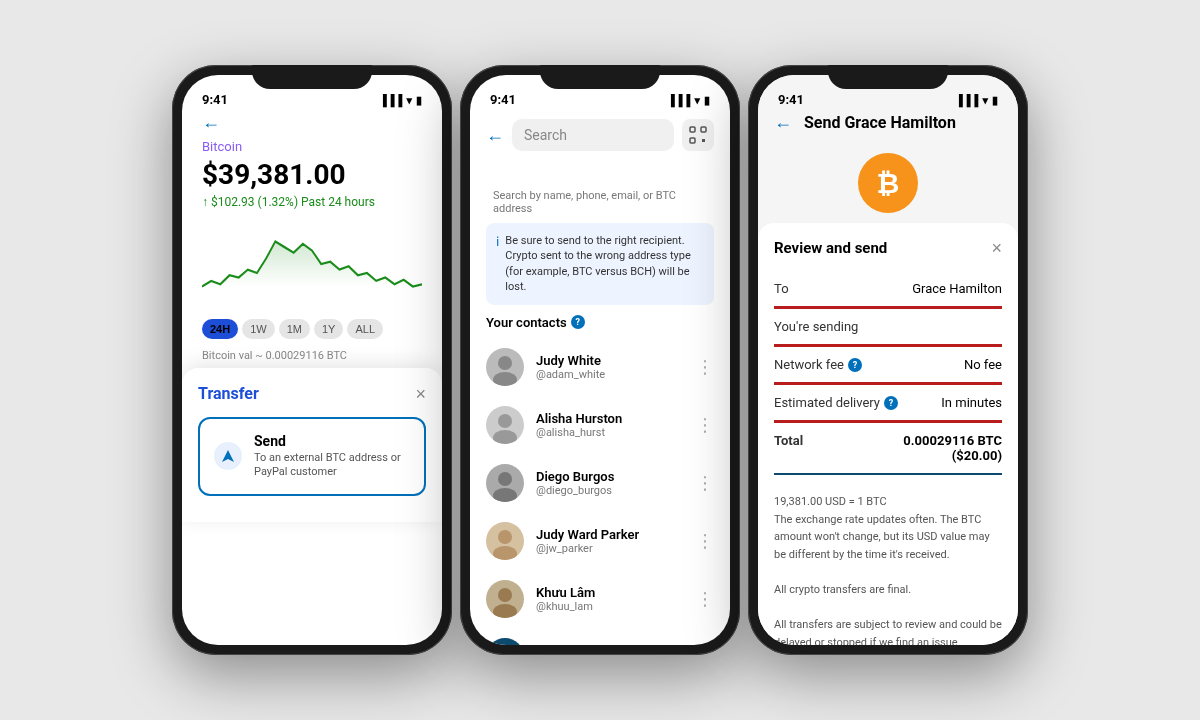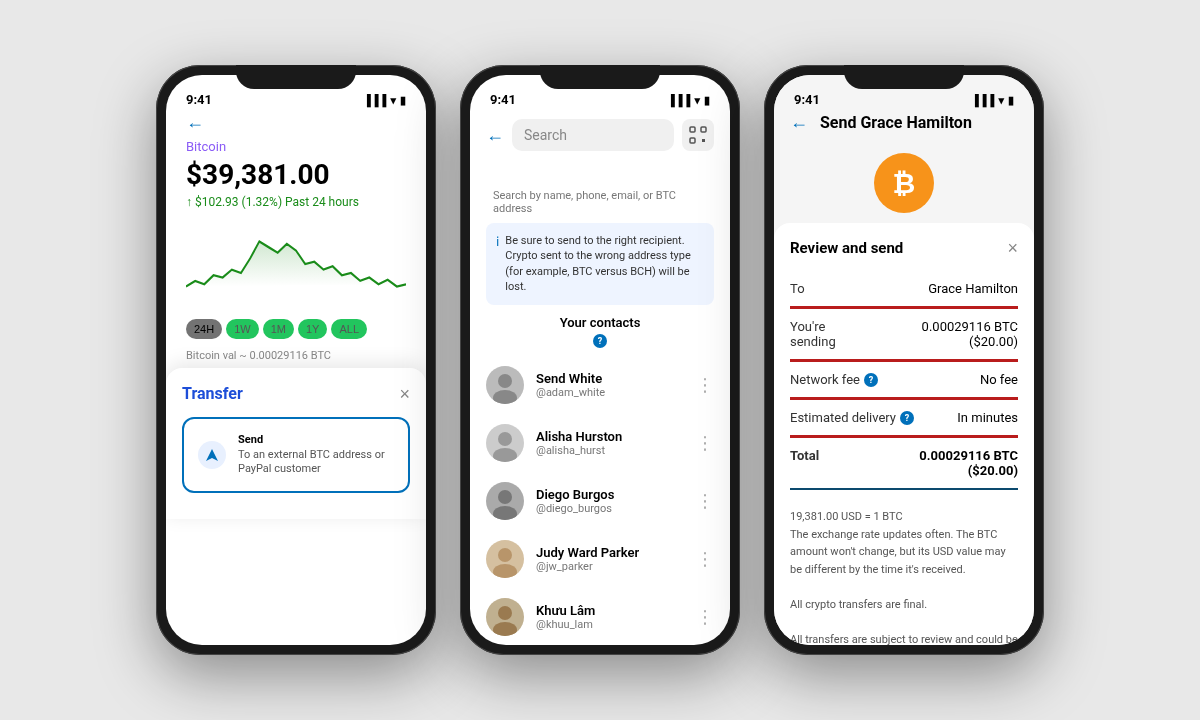--- a/index.html
+++ b/index.html
@@ -8,21 +8,21 @@
       display: flex;
       justify-content: center;
       align-items: center;
       width: 1200px;
       height: 720px;
       font-family: -apple-system, BlinkMacSystemFont, 'Segoe UI', Roboto, sans-serif;
       overflow: hidden;
     }
     .phones-container {
       display: flex;
-      gap: 24px;
+      gap: 8px;
       align-items: flex-start;
       padding: 20px;
     }
 
     
     .phone {
       width: 280px;
       height: 590px;
       background: #1a1a1a;
       border-radius: 44px;
@@ -106,28 +106,28 @@
     .chart-area svg { width: 100%; height: 100%; }
     .time-tabs {
       display: flex;
       gap: 4px;
       margin-bottom: 10px;
     }
     .time-tab {
       font-size: 11px;
       padding: 4px 8px;
       border-radius: 12px;
-      background: #22c55e;
+      background: #e5e5e5;
       color: #555;
       cursor: pointer;
       border: none;
     }
     .time-tab.active {
-      background: #737373;
-      font-weight: 400;
+      background: #1d4ed8;
+      font-weight: 700;
       color: #000;
     }
     .btc-sub {
       font-size: 11px;
       color: #888;
       margin-bottom: 6px;
     }
     .transfer-sheet {
       background: #fff;
       border-radius: 16px 16px 0 0;
@@ -173,21 +173,21 @@
     .option-icon {
       width: 36px;
       height: 36px;
       display: flex;
       align-items: center;
       justify-content: center;
       font-size: 20px;
     }
     .option-text {}
     .option-title {
-      font-size: 11px;
+      font-size: 14px;
       font-weight: 700;
       color: #000;
       margin-bottom: 2px;
     }
     .option-desc {
       font-size: 11px;
       color: #555;
       line-height: 1.3;
     }
 
@@ -248,21 +248,20 @@
     }
     .info-icon { color: #0070ba; font-size: 13px; flex-shrink: 0; }
     .contacts-label {
       font-size: 13px;
       font-weight: 600;
       color: #000;
       padding: 0 16px 8px;
       display: flex;
       align-items: center;
       gap: 4px;
-      flex-direction: column;
     }
     .contacts-list {
       flex: 1;
       overflow-y: auto;
     }
     .contact-item {
       display: flex;
       align-items: center;
       gap: 12px;
       padding: 10px 16px;
@@ -486,21 +485,21 @@
         <div class="contacts-list">
 
           <div class="contact-item">
             <div class="contact-avatar" style="background:#bbb;">
               <svg width="38" height="38" viewBox="0 0 38 38">
                   <circle cx="19" cy="15" r="7" fill="#888"></circle>
                   <ellipse cx="19" cy="32" rx="12" ry="8" fill="#888"></ellipse>
                 </svg>
             </div>
             <div class="contact-info">
-              <div class="contact-name">Send White</div>
+              <div class="contact-name">Judy White</div>
               <div class="contact-handle">@adam_white</div>
             </div>
             <span class="contact-menu">⋮</span>
           </div>
 
           <div class="contact-item">
             <div class="contact-avatar" style="background:#ccc;">
               <svg width="38" height="38" viewBox="0 0 38 38">
                   <circle cx="19" cy="15" r="7" fill="#999"></circle>
                   <ellipse cx="19" cy="32" rx="12" ry="8" fill="#999"></ellipse>
@@ -599,21 +598,20 @@
             <button class="close-x">×</button>
           </div>
 
           <div class="review-row">
             <span class="review-label">To</span>
             <span class="review-value">Grace Hamilton</span>
           </div>
 
           <div class="review-row">
             <span class="review-label">You're sending</span>
-            <span class="review-value">0.00029116 BTC ($20.00)</span>
           </div>
 
           <div class="review-row">
             <span class="review-label">Network fee <span class="help-dot">?</span></span>
             <span class="review-value">No fee</span>
           </div>
 
           <div class="review-row">
             <span class="review-label">Estimated delivery <span class="help-dot">?</span></span>
             <span class="review-value">In minutes</span>

